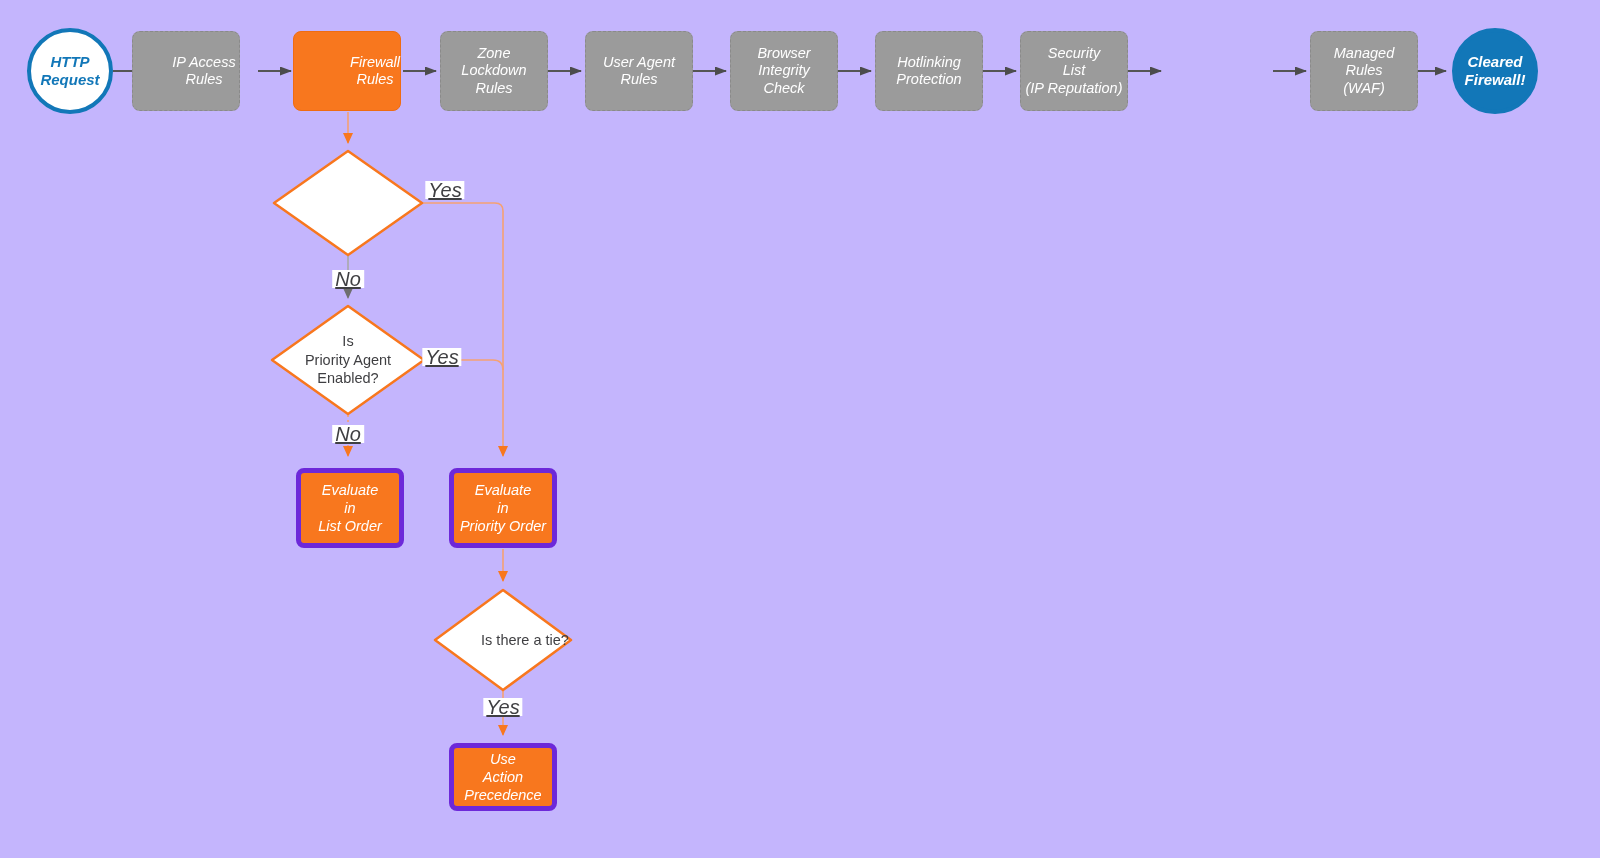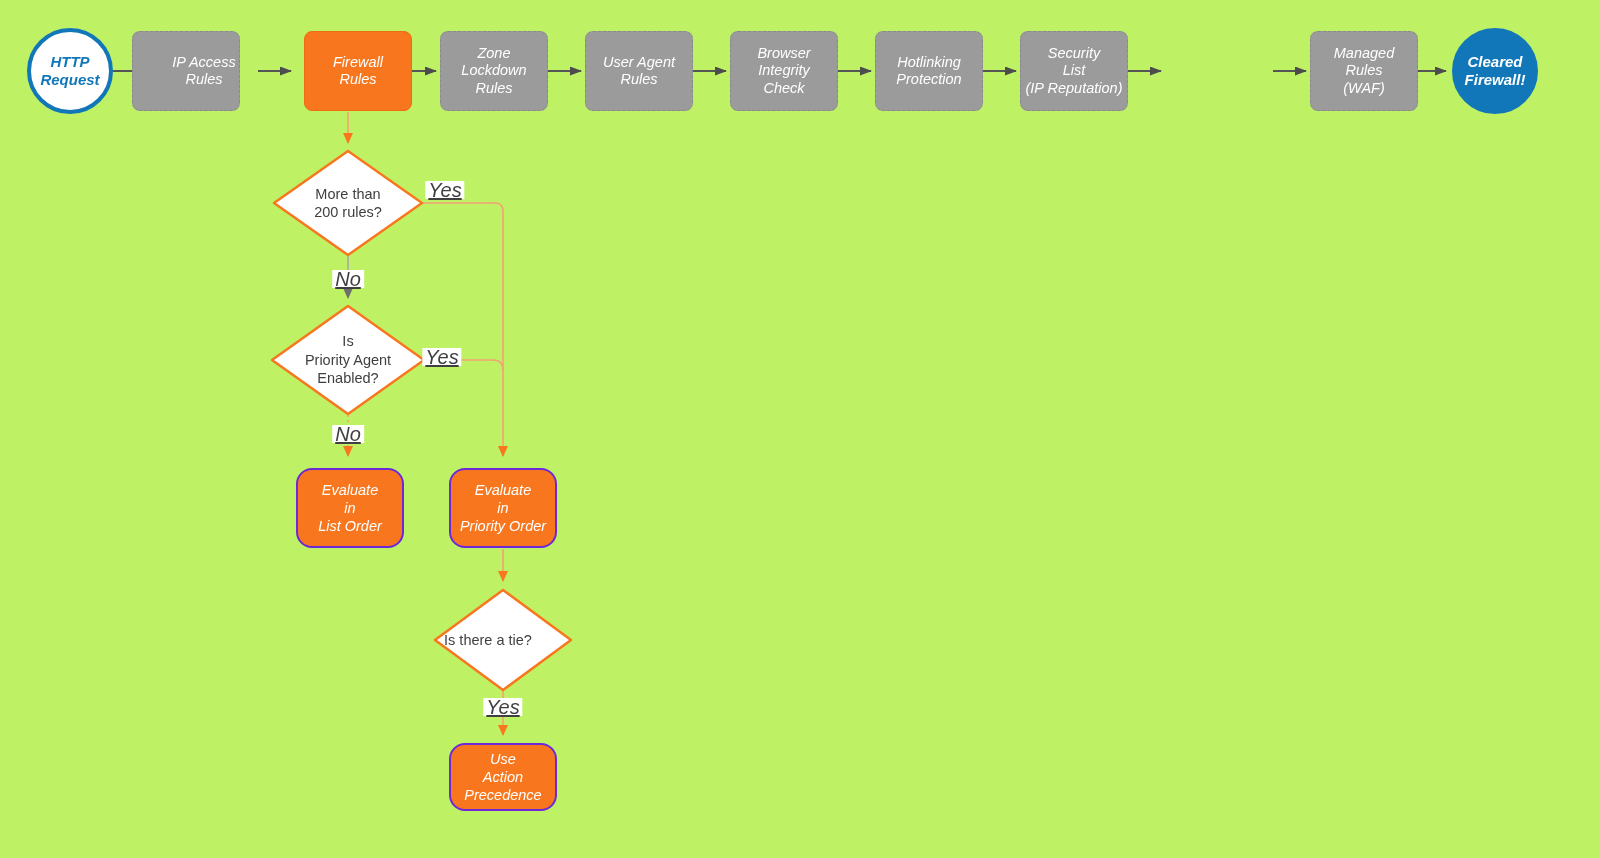--- a/index.html
+++ b/index.html
@@ -1,33 +1,33 @@
 <!DOCTYPE html>
 <html><head>
 <meta charset="utf-8">
 <style>
   html,body{margin:0;padding:0;background:#ffffff;}
   .canvas{
-    position:relative;width:1600px;height:858px;background:#bef264;
+    position:relative;width:1600px;height:858px;background:#c4b5fd;
     font-family:"Liberation Sans",sans-serif;overflow:hidden;
   }
   .wires{position:absolute;left:0;top:0;}
   .pnode{
     position:absolute;top:31px;width:108px;height:80px;border-radius:8px;
     display:flex;align-items:center;justify-content:center;text-align:center;
     color:#ffffff;font-style:italic;font-size:14.5px;line-height:17.5px;
     box-sizing:border-box;
   }
   .gray{background:#9b9b9b;border:1px dashed #8a8a8a;}
   .orangebox{background:#F8771E;border:1px solid #ef6c12;}
   .anode{
-    position:absolute;width:108px;border-radius:16px;
+    position:absolute;width:108px;border-radius:8px;
     display:flex;align-items:center;justify-content:center;text-align:center;
     color:#ffffff;font-style:italic;font-size:14.5px;line-height:18px;
-    background:#F8771E;border:2px solid #6d28d9;box-sizing:border-box;
+    background:#F8771E;border:5px solid #6d28d9;box-sizing:border-box;
   }
   .terminal{
     position:absolute;width:86px;height:86px;border-radius:50%;
     display:flex;align-items:center;justify-content:center;text-align:center;
     font-weight:bold;font-style:italic;font-size:15px;line-height:18.5px;
     box-sizing:border-box;
   }
   .terminal.start{background:#ffffff;border:4px solid #1277B8;color:#1277B8;}
   .terminal.end{background:#1277B8;border:4px solid #1277B8;color:#ffffff;}
   .dlabel{
@@ -95,21 +95,21 @@
   </div>
   <div class="terminal end" style="left:1452px;top:28px;">
     <span class="nlabel">Cleared
 Firewall!</span>
   </div>
 
   <div class="pnode gray" style="left:132px;padding-left:36px;">
     <span class="nlabel">IP Access
 Rules</span>
   </div>
-  <div class="pnode orangebox" style="left:304px;">
+  <div class="pnode orangebox" style="left:293px;justify-content:flex-end;">
     <span class="nlabel">Firewall
 Rules</span>
   </div>
   <div class="pnode gray" style="left:440px;">
     <span class="nlabel">Zone
 Lockdown
 Rules</span>
   </div>
   <div class="pnode gray" style="left:585px;">
     <span class="nlabel">User Agent
@@ -128,30 +128,26 @@
     <span class="nlabel">Security
 List
 (IP Reputation)</span>
   </div>
   <div class="pnode gray" style="left:1310px;">
     <span class="nlabel">Managed
 Rules
 (WAF)</span>
   </div>
 
-  <div class="dlabel" style="left:276px;top:153px;width:144px;height:100px;">
-    <span class="nlabel">More than
-200 rules?</span>
-  </div>
   <div class="dlabel" style="left:272px;top:308px;width:152px;height:104px;">
     <span class="nlabel">Is
 Priority Agent
 Enabled?</span>
   </div>
-  <div class="dlabel" style="left:422px;top:592px;width:132px;height:96px;text-align:center;">
+  <div class="dlabel" style="left:459px;top:592px;width:132px;height:96px;text-align:center;">
     <span class="nlabel">Is there a tie?</span>
   </div>
 
   <div class="anode" style="left:296px;top:468px;height:80px;">
     <span class="nlabel">Evaluate
 in
 List Order</span>
   </div>
   <div class="anode" style="left:449px;top:468px;height:80px;">
     <span class="nlabel">Evaluate

